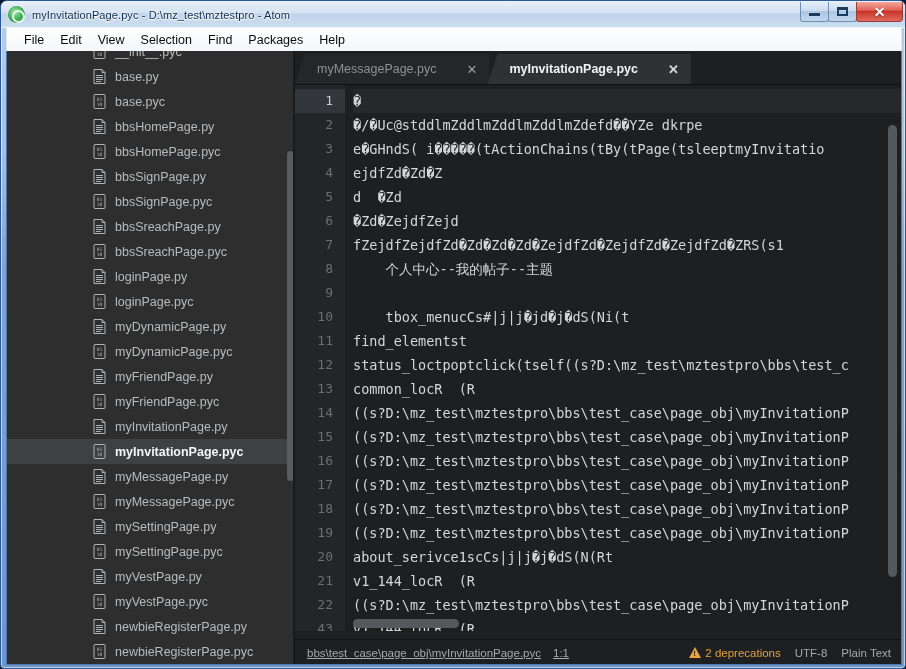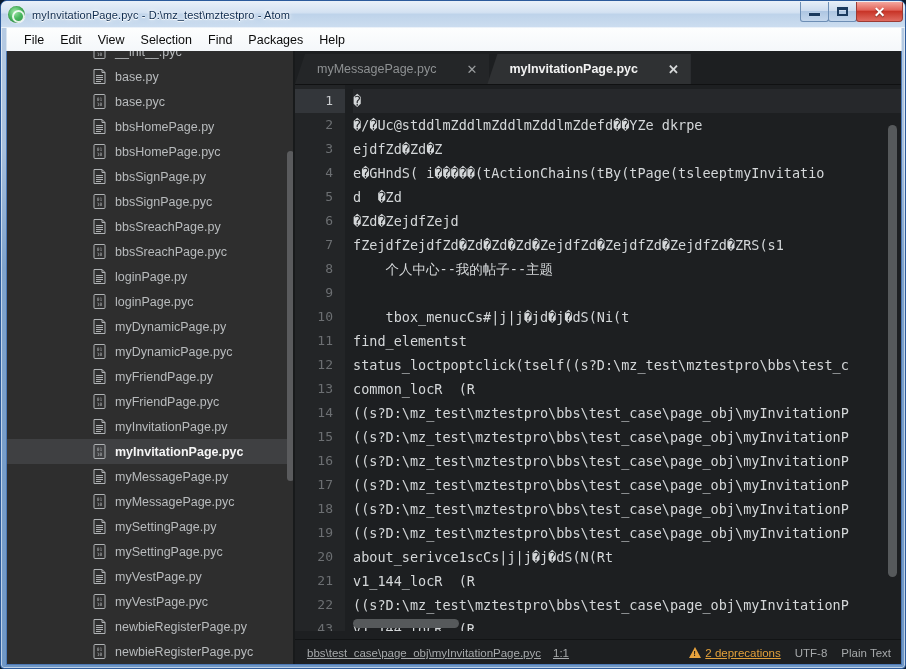--- a/index.html
+++ b/index.html
@@ -225,21 +225,21 @@
     position: absolute; left: 0; bottom: 0;
     width: 100%; height: 26px;
     background: #1d1f21;
     border-top: 1px solid #121415;
     display: flex; align-items: center;
     padding: 0 10px 0 12px;
     font-size: 11.5px; color: #a6a9ab;
   }
   #status-left { display: flex; align-items: center; gap: 12px; text-decoration: underline; }
   #status-right { margin-left: auto; display: flex; align-items: center; gap: 14px; }
-  .warn-wrap { display: flex; align-items: flex-start; gap: 4px; color: #e3a03a; text-decoration: underline; }
+  .warn-wrap { display: flex; align-items: flex-start; gap: 4px; color: #e3a03a; }
   .warn-tri {
     width: 0; height: 0;
     border-left: 6px solid transparent;
     border-right: 6px solid transparent;
     border-bottom: 11px solid #e8a33d;
     position: relative;
   }
   .warn-tri::after {
     content: "!"; position: absolute; left: -2px; top: 2px;
     font-size: 8px; color: #2a2016; font-weight: bold;
@@ -632,22 +632,22 @@
             <div class="ln">18</div>
             <div class="ln">19</div>
             <div class="ln">20</div>
             <div class="ln">21</div>
             <div class="ln">22</div>
             <div class="ln">43</div>
           </div>
         <div id="code">
             <div class="cl cur">�</div>
             <div class="cl">�/�Uc@stddlmZddlmZddlmZddlmZdefd��YZe dkrpe</div>
+            <div class="cl">e�GHndS( i�����(tActionChains(tBy(tPage(tsleeptmyInvitatio</div>
             <div class="cl">ejdfZd�Zd�Z</div>
-            <div class="cl">e�GHndS( i�����(tActionChains(tBy(tPage(tsleeptmyInvitatio</div>
             <div class="cl">d  �Zd</div>
             <div class="cl">�Zd�ZejdfZejd</div>
             <div class="cl">fZejdfZejdfZd�Zd�Zd�Zd�ZejdfZd�ZejdfZd�ZejdfZd�ZRS(s1</div>
             <div class="cl">    个人中心--我的帖子--主题</div>
             <div class="cl"></div>
             <div class="cl">    tbox_menucCs#|j|j�jd�j�dS(Ni(t</div>
             <div class="cl">find_elementst</div>
             <div class="cl">status_loctpoptclick(tself((s?D:\mz_test\mztestpro\bbs\test_c</div>
             <div class="cl">common_locR  (R</div>
             <div class="cl">((s?D:\mz_test\mztestpro\bbs\test_case\page_obj\myInvitationP</div>

